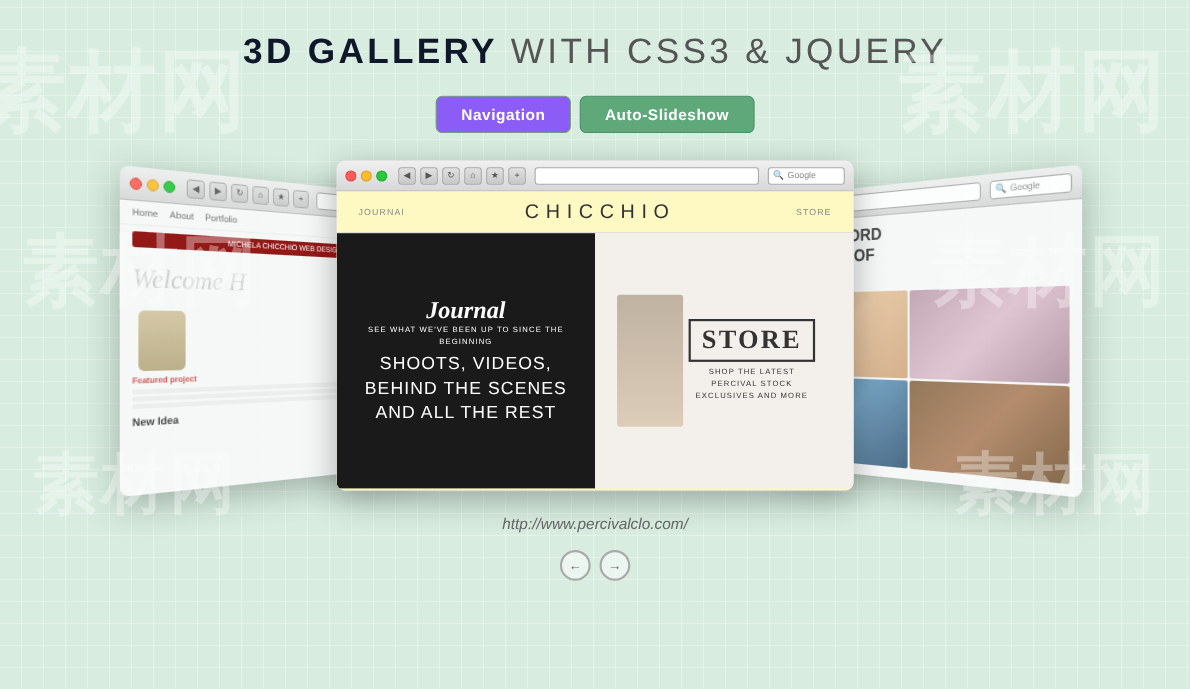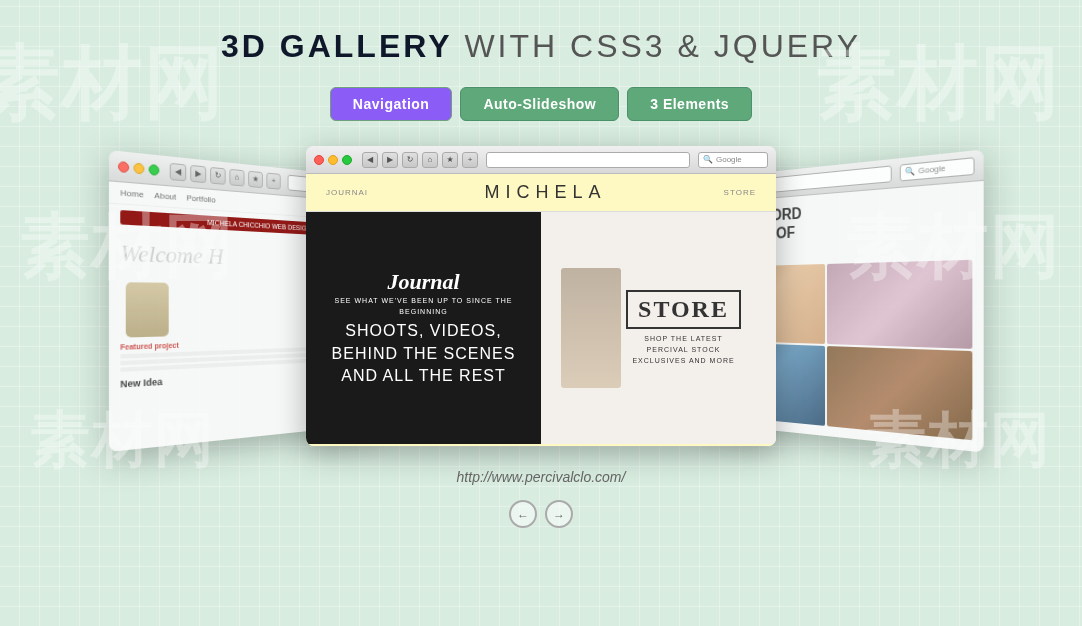--- a/index.html
+++ b/index.html
@@ -520,21 +520,20 @@
   <div class="title-section">
     <h1 class="page-title">
       <span class="bold-part">3D GALLERY</span>
       <span>WITH CSS3 &amp; JQUERY</span>
     </h1>
   </div>
 
   <div class="button-row">
     <button class="nav-btn btn-navigation">Navigation</button>
     <button class="nav-btn btn-slideshow">Auto-Slideshow</button>
-    <button class="nav-btn btn-elements">3 Elements</button>
   </div>
 
   <div class="gallery-section">
 
     <div class="browser-mock browser-left">
       <div class="browser-toolbar">
         <div class="browser-dots">
           <div class="dot dot-red"></div>
           <div class="dot dot-yellow"></div>
           <div class="dot dot-green"></div>
@@ -585,21 +584,21 @@
         <div class="toolbar-icon">+</div>
         <div class="address-bar"></div>
         <div class="search-bar">
           <span style="color:#888;font-size:8px;">🔍</span>
           <span style="color:#888;font-size:8px;">Google</span>
         </div>
       </div>
       <div class="browser-content" style="display:flex;flex-direction:column;height:calc(100% - 28px);">
         <div class="percival-header">
           <span style="font-size:8px;letter-spacing:1px;">JOURNAl</span>
-          <span class="percival-logo">MICHELA</span>
+          <span class="percival-logo">CHICCHIO</span>
           <span style="font-size:8px;letter-spacing:1px;">STORE</span>
         </div>
         <div class="percival-content">
           <div class="percival-left-panel">
             <div class="journal-text">
               <div class="journal-title">Journal</div>
               <div class="journal-sub">SEE WHAT WE'VE BEEN UP TO SINCE THE BEGINNING</div>
               <div class="journal-body">SHOOTS, VIDEOS,<br>BEHIND THE SCENES<br>AND ALL THE REST</div>
             </div>
           </div>

